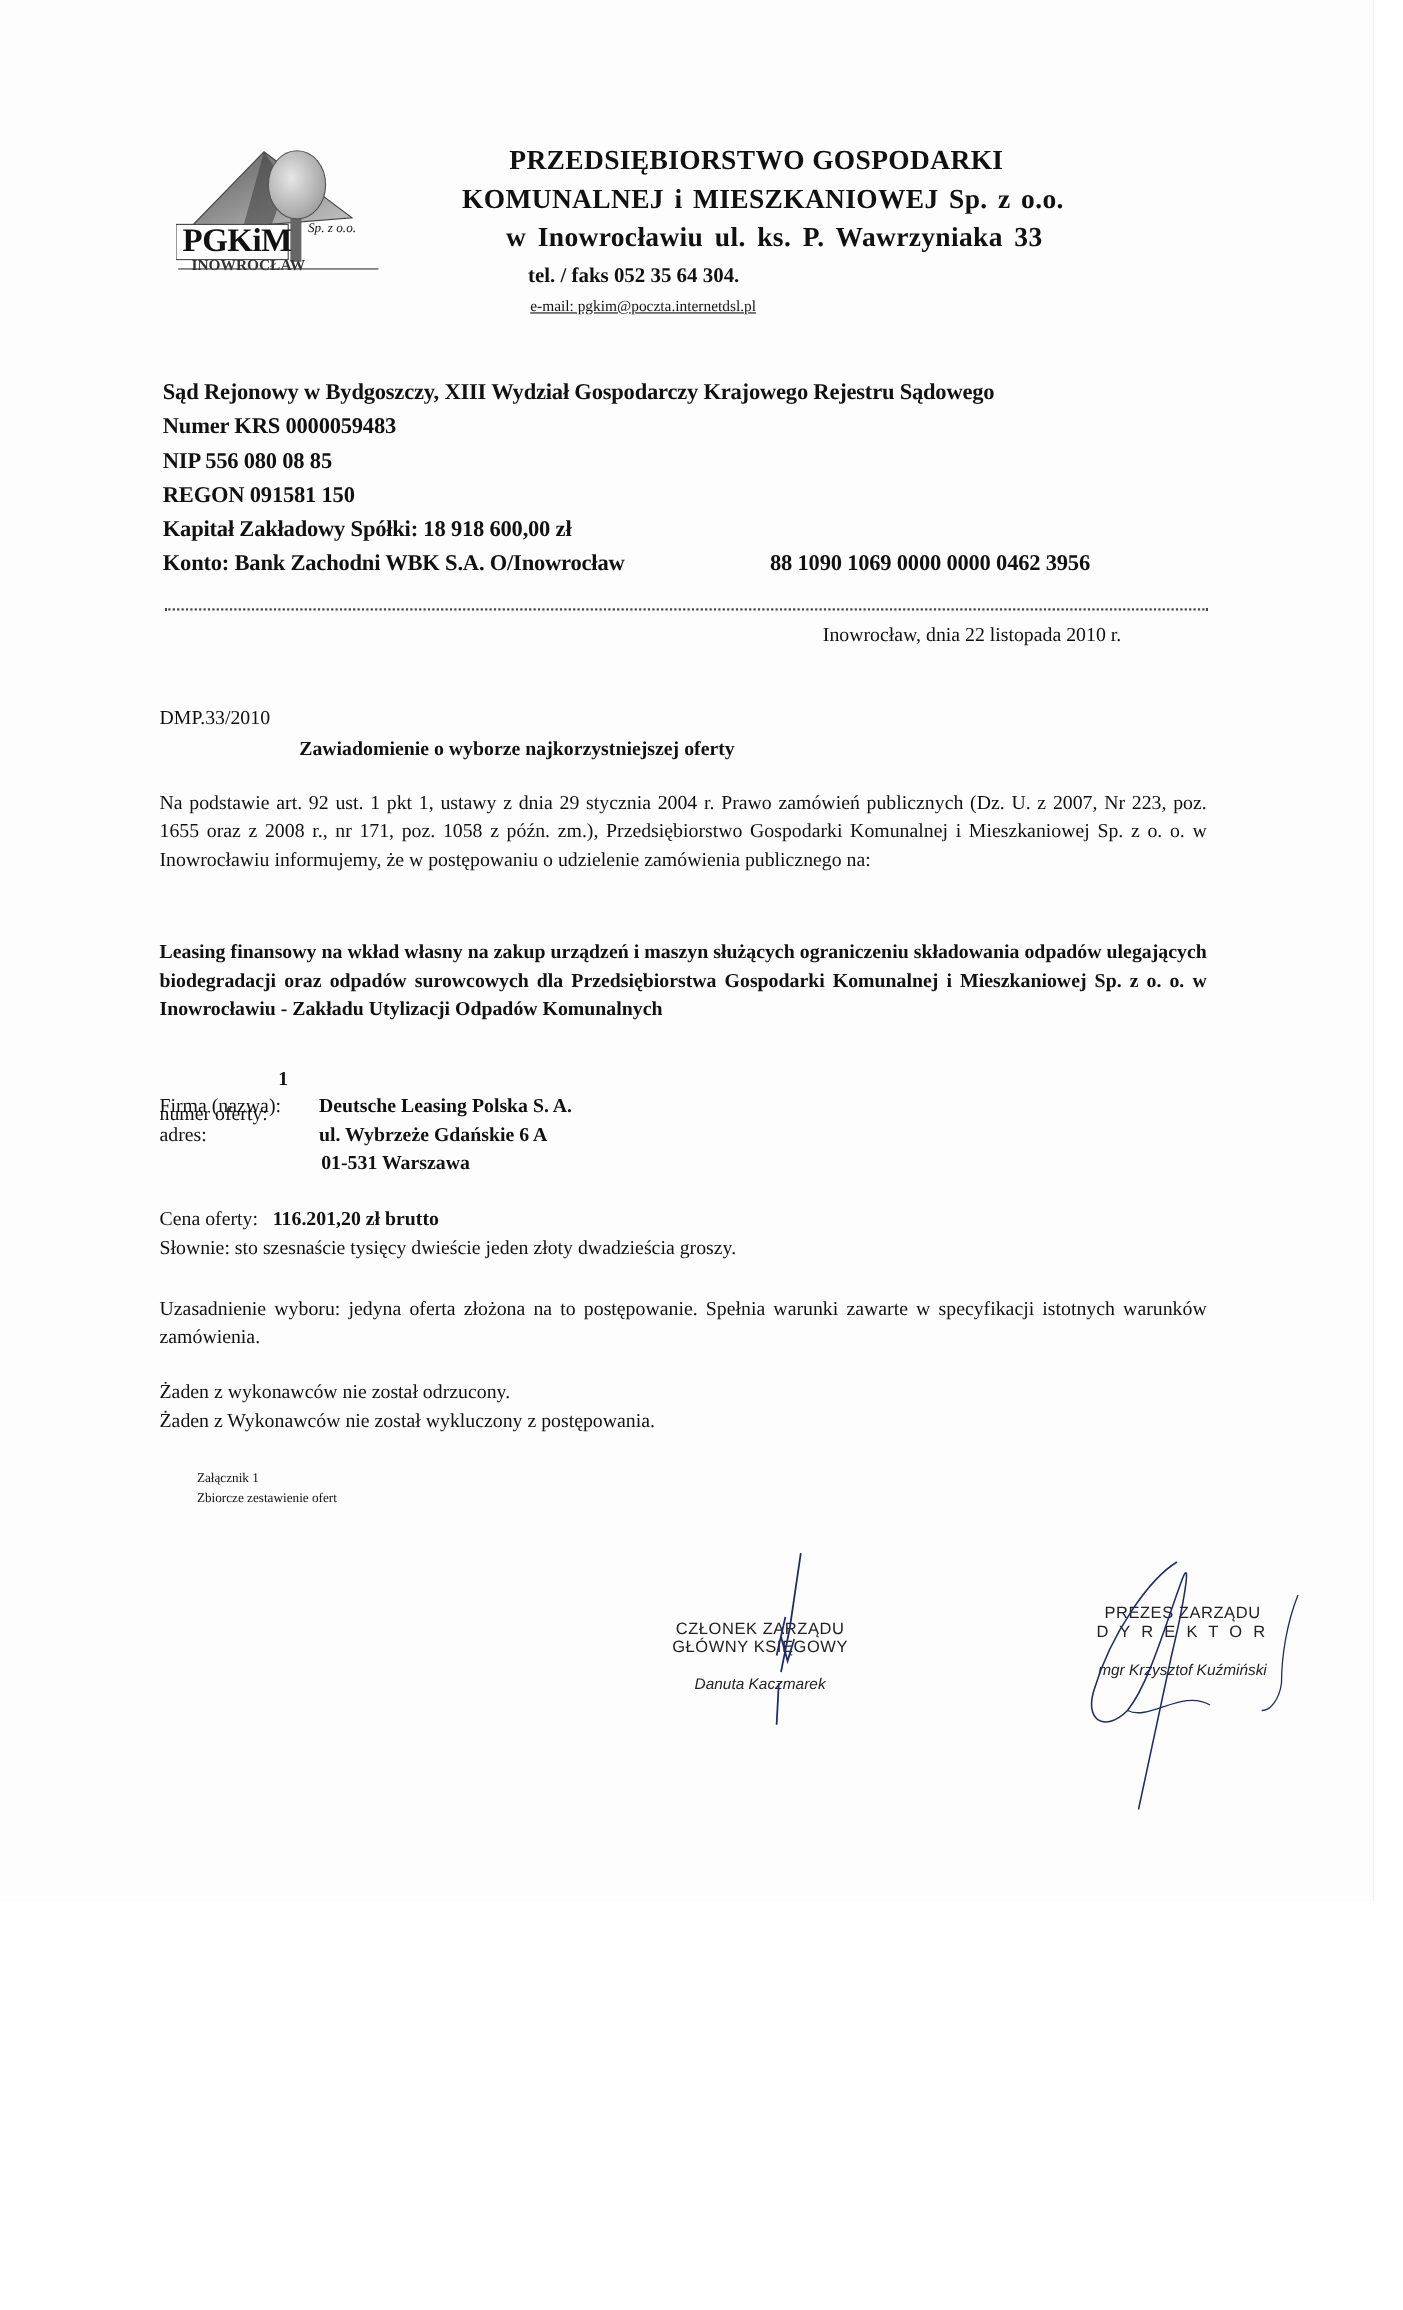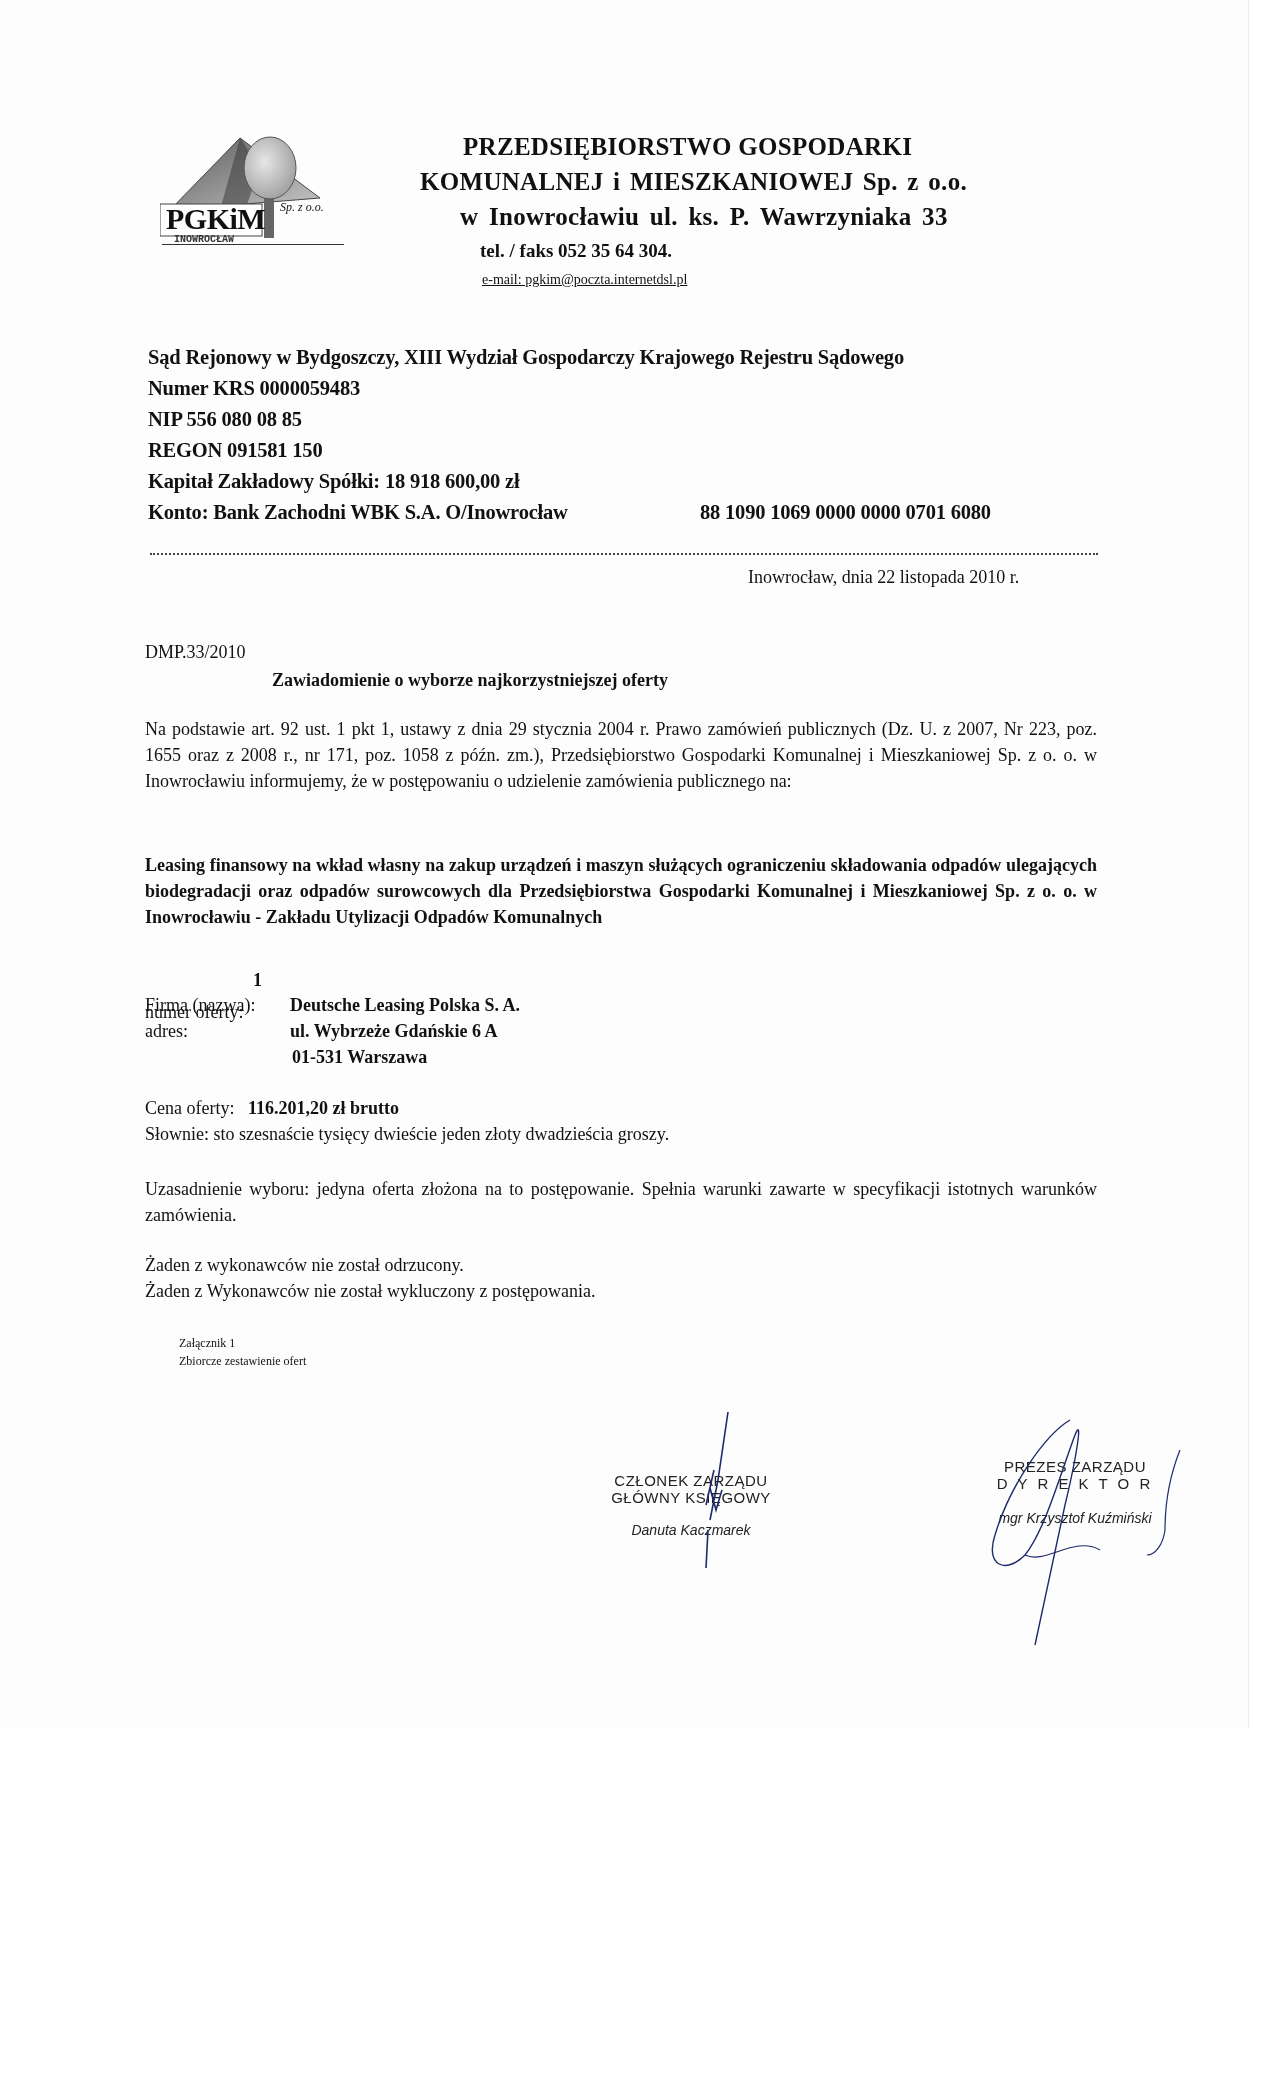--- a/index.html
+++ b/index.html
@@ -49,37 +49,37 @@
       </radialGradient>
     </defs>
     <polygon points="10,82 80,10 160,70 10,82" fill="url(#mtn)" stroke="#444" stroke-width="1"></polygon>
     <polygon points="60,82 80,10 100,40 85,82" fill="#3d3d3d" opacity="0.55"></polygon>
     <rect x="104" y="58" width="10" height="52" fill="#666"></rect>
     <ellipse cx="110" cy="40" rx="26" ry="31" fill="url(#tree)" stroke="#555" stroke-width="1"></ellipse>
     <rect x="0" y="76" width="102" height="32" fill="#fff" stroke="#444" stroke-width="1"></rect>
   </svg>
   <span class="abs bold" style="left:6px;top:74px;font-size:30px;letter-spacing:-0.5px;font-family:'Liberation Serif',serif;">PGKiM</span>
   <span class="abs" style="left:120px;top:72px;font-size:12px;font-style:italic;">Sp. z o.o.</span>
-  <span class="abs bold" style="left:14px;top:106px;font-size:10px;color:#333;font-family:Liberation Mono, monospace;">INOWROCŁAW</span>
+  <span class="abs bold" style="left:14px;top:106px;font-size:14px;color:#333;">INOWROCŁAW</span>
 </div>
 <div class="logo-rule"></div>
 
 <div class="abs hdr" style="left:463px;top:133px;">PRZEDSIĘBIORSTWO GOSPODARKI</div>
 <div class="abs hdr" style="left:420px;top:168px;word-spacing:3px;">KOMUNALNEJ i MIESZKANIOWEJ Sp. z o.o.</div>
 <div class="abs hdr" style="left:460px;top:203px;word-spacing:4px;">w Inowrocławiu ul. ks. P. Wawrzyniaka 33</div>
 <div class="abs hdr-sm" style="left:480px;top:240px;">tel. / faks 052 35 64 304.</div>
 <div class="abs email" style="left:482px;top:272px;">e-mail: pgkim@poczta.internetdsl.pl</div>
 
 <div class="abs reg" style="left:148px;top:346px;">Sąd Rejonowy w Bydgoszczy, XIII Wydział Gospodarczy Krajowego Rejestru Sądowego</div>
 <div class="abs reg" style="left:148px;top:377px;">Numer KRS 0000059483</div>
 <div class="abs reg" style="left:148px;top:408px;">NIP 556 080 08 85</div>
 <div class="abs reg" style="left:148px;top:439px;">REGON 091581 150</div>
 <div class="abs reg" style="left:148px;top:470px;">Kapitał Zakładowy Spółki: 18 918 600,00 zł</div>
 <div class="abs reg" style="left:148px;top:501px;">Konto: Bank Zachodni WBK S.A. O/Inowrocław</div>
-<div class="abs reg" style="left:700px;top:501px;">88 1090 1069 0000 0000 0701 6080</div>
+<div class="abs reg" style="left:700px;top:501px;">88 1090 1069 0000 0000 0462 3956</div>
 
 <div class="dots"></div>
 
 <div class="abs date" style="left:748px;top:567px;">Inowrocław, dnia 22 listopada 2010 r.</div>
 <div class="abs body" style="left:145px;top:642px;">DMP.33/2010</div>
 <div class="abs body bold" style="left:272px;top:670px;">Zawiadomienie o wyborze najkorzystniejszej oferty</div>
 
 <div class="just" style="top:716px;">Na podstawie art. 92 ust. 1 pkt 1, ustawy z dnia 29 stycznia 2004 r. Prawo zamówień publicznych (Dz. U. z 2007, Nr 223, poz. 1655 oraz z 2008 r., nr 171, poz. 1058 z późn. zm.), Przedsiębiorstwo Gospodarki Komunalnej i Mieszkaniowej Sp. z o. o. w Inowrocławiu informujemy, że w postępowaniu o udzielenie zamówienia publicznego na:</div>
 <div class="just just-b" style="top:852px;">Leasing finansowy na wkład własny na zakup urządzeń i maszyn służących ograniczeniu składowania odpadów ulegających biodegradacji oraz odpadów surowcowych dla Przedsiębiorstwa Gospodarki Komunalnej i Mieszkaniowej Sp. z o. o. w Inowrocławiu - Zakładu Utylizacji Odpadów Komunalnych</div>
 

